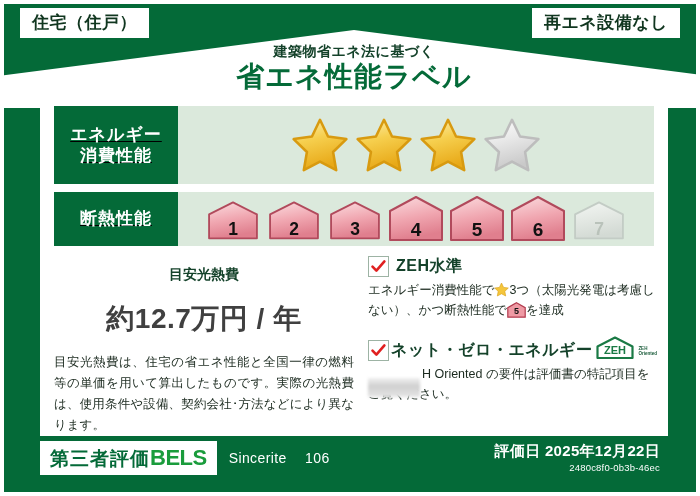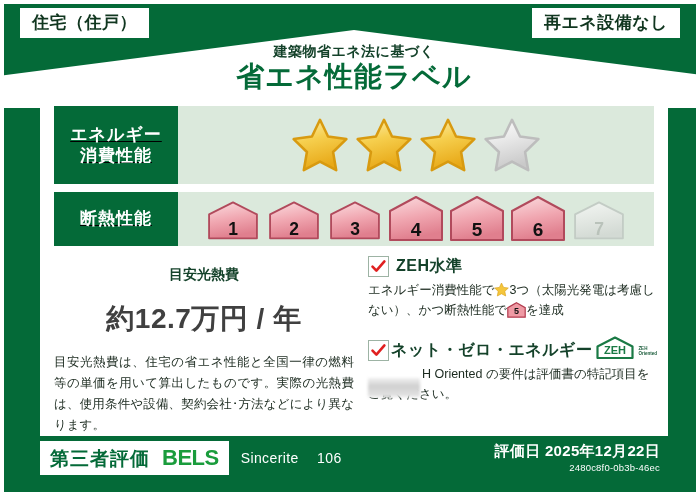--- a/index.html
+++ b/index.html
@@ -143,21 +143,21 @@
     filter:blur(1.4px);
   }
 
   
   .footer{
     position:absolute;left:36px;right:36px;bottom:14px;height:40px;
     display:flex;align-items:center;
   }
   .bels-badge{
     background:#ffffff;height:34px;display:flex;align-items:center;
-    padding:0 10px;gap:12px;
+    padding:0 10px;gap:0;
   }
   .bels-jp{color:#046A38;font-weight:bold;font-size:19px;letter-spacing:1px;line-height:1;}
   .bels-en{color:#1a9c3c;font-weight:bold;font-size:22px;letter-spacing:-0.5px;line-height:1;}
   .builder{
     color:#ffffff;font-size:14px;margin-left:12px;letter-spacing:0.4px;
   }
   .builder .unit{margin-left:14px;}
   .footer-right{
     margin-left:auto;text-align:right;color:#ffffff;
   }

